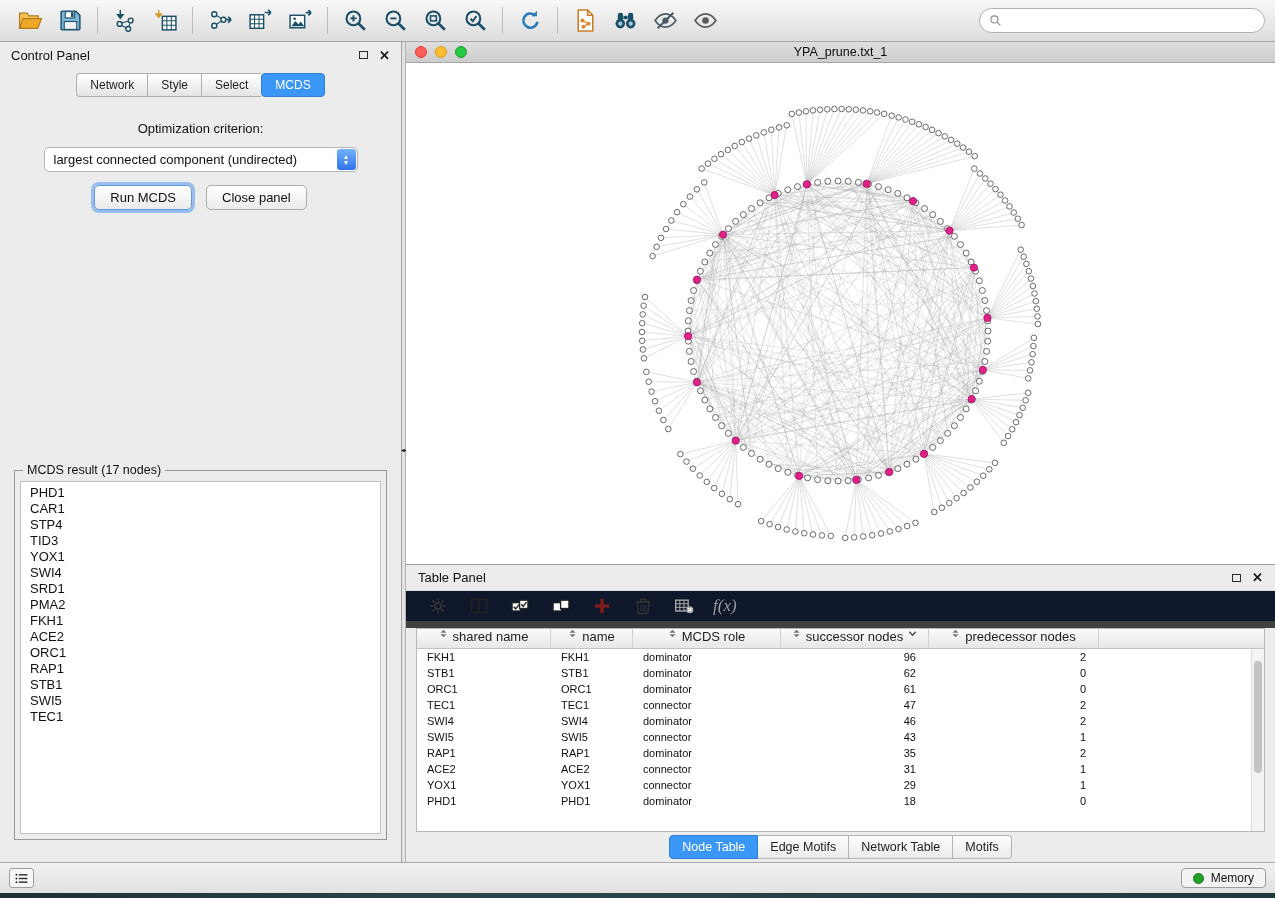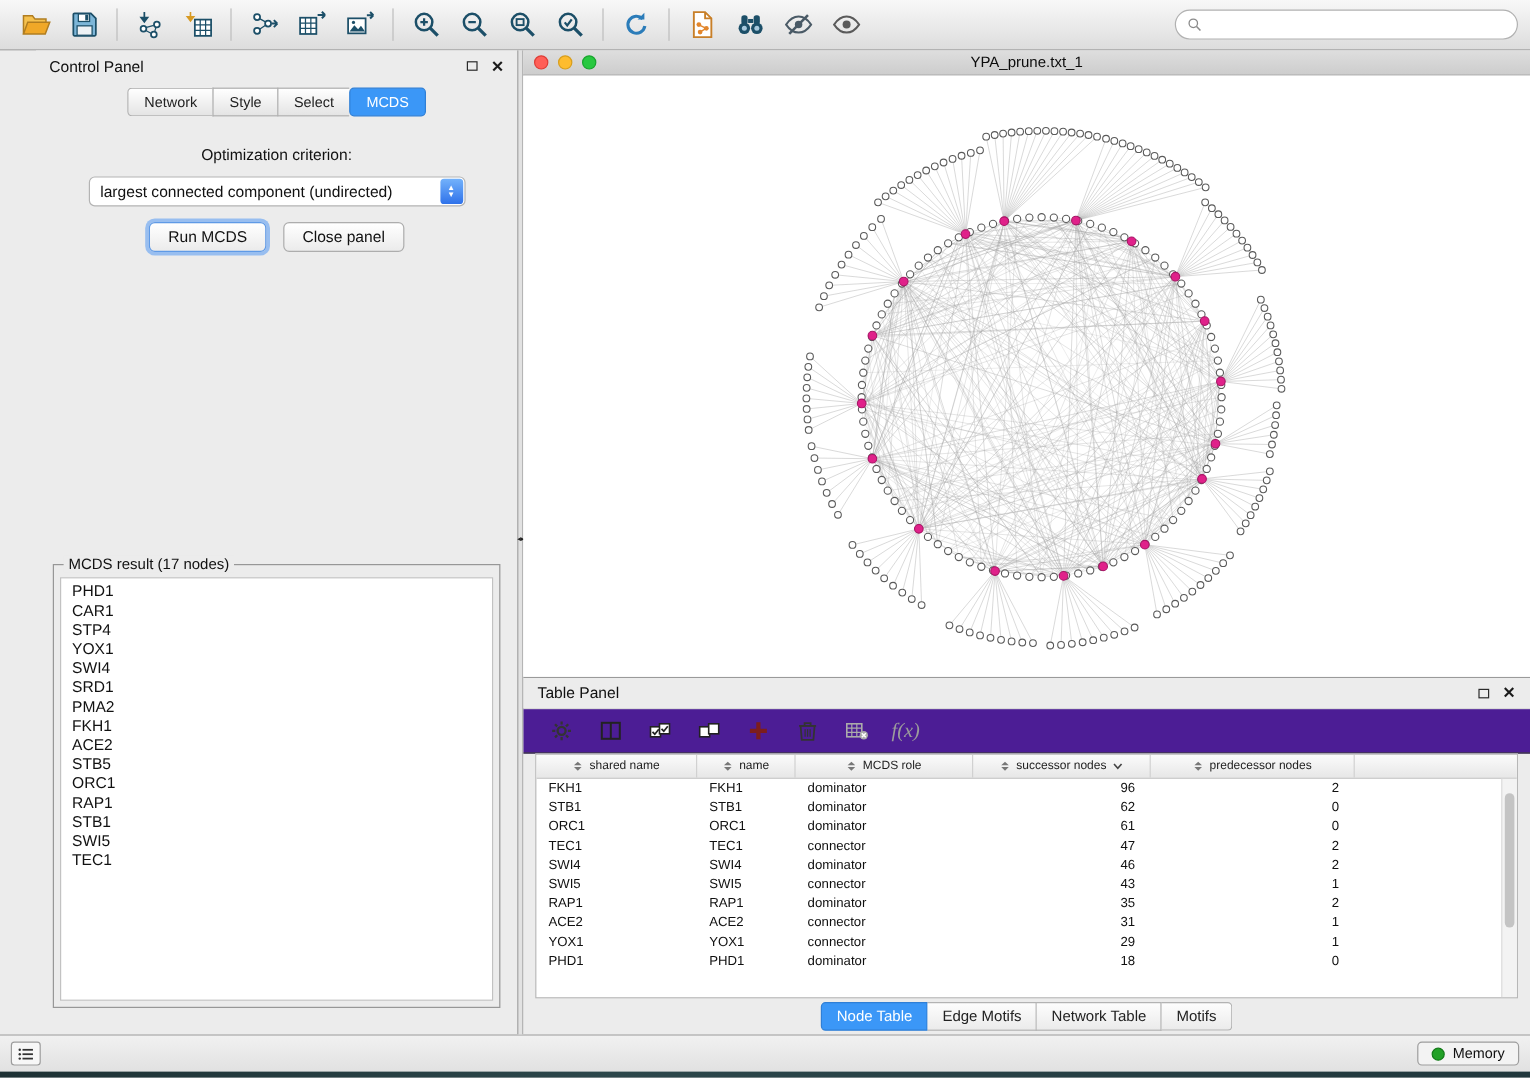--- a/index.html
+++ b/index.html
@@ -12,21 +12,21 @@
     display:flex; align-items:center; padding:0 10px; flex:0 0 auto; }
   .tb-btn { width:40px; height:34px; display:flex; align-items:center; justify-content:center; border-radius:4px; cursor:default; }
   .tb-btn svg { width:25px; height:25px; }
   .tb-sep { width:1px; height:27px; background:#bdbdbd; margin:0 7px; }
   .search-wrap { margin-left:auto; width:286px; height:25px; background:#fff; border:1px solid #b1b1b1;
     border-radius:13px; display:flex; align-items:center; padding:0 9px; }
   .search-wrap svg { width:13px; height:13px; margin-right:6px; flex:0 0 auto; }
   .search-input { border:none; outline:none; flex:1; font:12px "Liberation Sans",sans-serif; background:transparent; color:#333; }
 
   
-  .main { flex:1; display:flex; min-height:0;padding-left:30px; }
+  .main { flex:1; display:flex; min-height:0; }
 
   
   .control-panel { width:401px; flex:0 0 auto; background:#ececec; display:flex; flex-direction:column; }
   .cp-header { height:26px; display:flex; align-items:center; padding:0 11px; flex:0 0 auto; }
   .cp-title { font-size:13px; color:#111; }
   .win-btns { margin-left:auto; display:flex; gap:11px; align-items:center; }
   .float-btn { width:9px; height:8px; border:1.5px solid #2b2b2b; }
   .close-x { font-size:13px; font-weight:bold; color:#1a1a1a; line-height:1; }
   .cp-tabs { display:flex; justify-content:center; margin-top:5px; flex:0 0 auto; }
   .cp-tab { font-size:12px; padding:4px 13px; background:linear-gradient(#ffffff,#e4e4e4);
@@ -65,28 +65,28 @@
   .light.yellow { background:#febc2e; border:1px solid #d89e1c; }
   .light.green { background:#28c840; border:1px solid #18a52d; }
   .net-title { position:absolute; left:0; right:0; text-align:center; font-size:12.5px; color:#0c0c0c; }
   .net-canvas { flex:1; background:#fff; position:relative; overflow:hidden; }
   #network { position:absolute; left:0; top:0; }
 
   
   .table-panel { flex:1; background:#ececec; display:flex; flex-direction:column; min-height:0; }
   .tp-header { height:25px; flex:0 0 auto; display:flex; align-items:center; padding:0 12px; }
   .tp-title { font-size:13px; color:#111; }
-  .tp-toolbar { height:38px; flex:0 0 auto; background:#4c1d95; border-top:1px solid #dadada; border-bottom:1px solid #404040;
+  .tp-toolbar { height:38px; flex:0 0 auto; background:#0f172a; border-top:1px solid #dadada; border-bottom:7px solid #404040;
     display:flex; align-items:center; padding:0 20px; gap:17px; }
   .tp-icon { display:flex; align-items:center; justify-content:center; width:24px; height:24px; }
   .tp-icon svg { width:20px; height:20px; }
   .fx-label { font-family:"Liberation Serif",serif; font-style:italic; font-size:17px; color:#9c9c9c; }
   .tp-table { margin:0 10px; background:#fff; border:1px solid #b7b7b7; flex:1; position:relative; overflow:hidden; min-height:0; }
   .thead { display:flex; height:20px; background:linear-gradient(#fbfbfb,#e7e7e7); border-bottom:1px solid #c3c3c3; }
-  .th { display:flex; align-items:center; justify-content:center; gap:5px; font-size:10px; color:#1d1d1d;
+  .th { display:flex; justify-content:center; gap:5px; font-size:13px; color:#1d1d1d;
     border-right:1px solid #d1d1d1; position:relative; flex:0 0 auto; }
   .th .sort-glyph svg { width:9px; height:9px; display:block; }
   .th .chev svg { width:9px; height:9px; display:block; }
   .th-fill { flex:1; border-right:none; }
   .tbody { position:absolute; left:0; right:13px; top:20px; bottom:0; overflow:hidden; }
   .trow { display:flex; height:16px; align-items:center; }
   .td { font-size:11px; color:#101010; padding:0 10px; white-space:nowrap; overflow:hidden; flex:0 0 auto; }
   .td.num { text-align:right; padding-right:13px; }
   .tp-scrollbar { position:absolute; right:0; top:20px; bottom:0; width:13px; background:#f3f3f3; border-left:1px solid #ddd; }
   .tp-thumb { position:absolute; left:2px; right:2px; top:12px; height:112px; background:#c4c4c4; border-radius:5px; }
@@ -312,27 +312,27 @@
         <div class="cp-buttons">
           <button class="mac-btn focus">Run MCDS</button>
           <button class="mac-btn">Close panel</button>
         </div>
         <div class="result-box">
           <span class="result-legend">MCDS result (17 nodes)</span>
           <div class="result-list" id="mcds-list">
               <div class="result-item">PHD1</div>
               <div class="result-item">CAR1</div>
               <div class="result-item">STP4</div>
+              <div class="result-item">TID3</div>
               <div class="result-item">YOX1</div>
               <div class="result-item">SWI4</div>
               <div class="result-item">SRD1</div>
               <div class="result-item">PMA2</div>
               <div class="result-item">FKH1</div>
               <div class="result-item">ACE2</div>
-              <div class="result-item">STB5</div>
               <div class="result-item">ORC1</div>
               <div class="result-item">RAP1</div>
               <div class="result-item">STB1</div>
               <div class="result-item">SWI5</div>
               <div class="result-item">TEC1</div>
             </div>
         </div>
       </div>
     </div>
 

